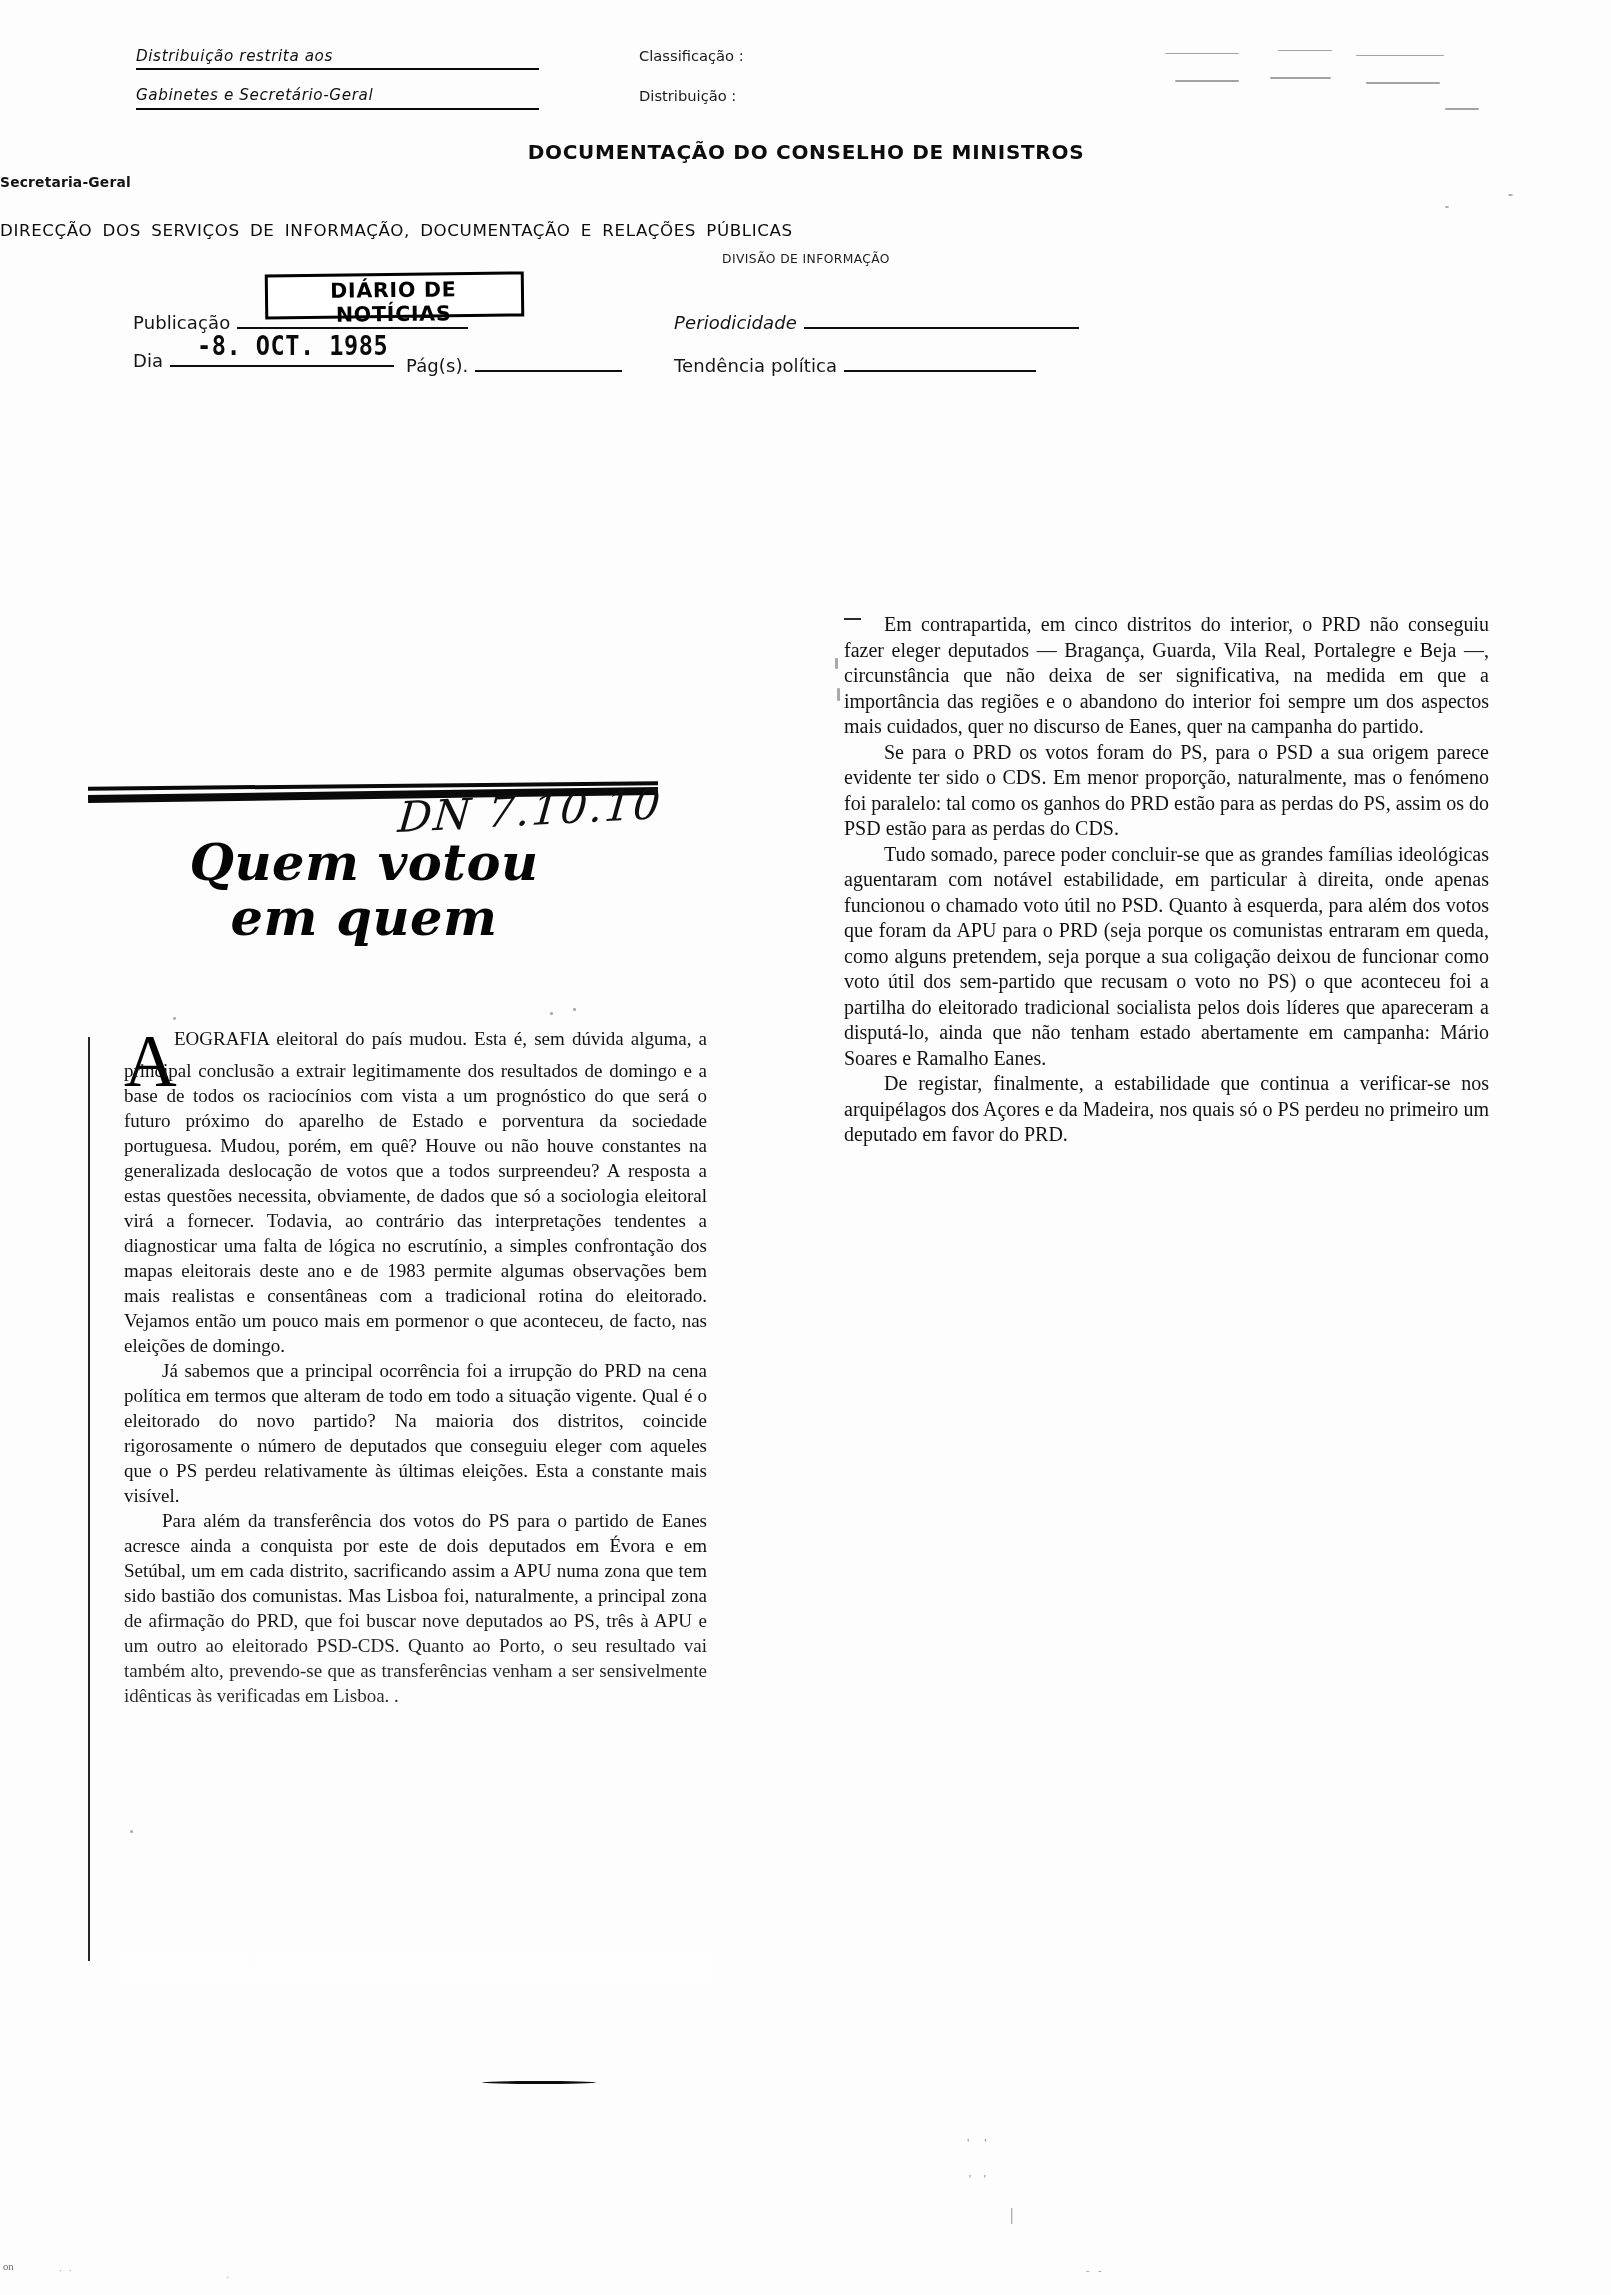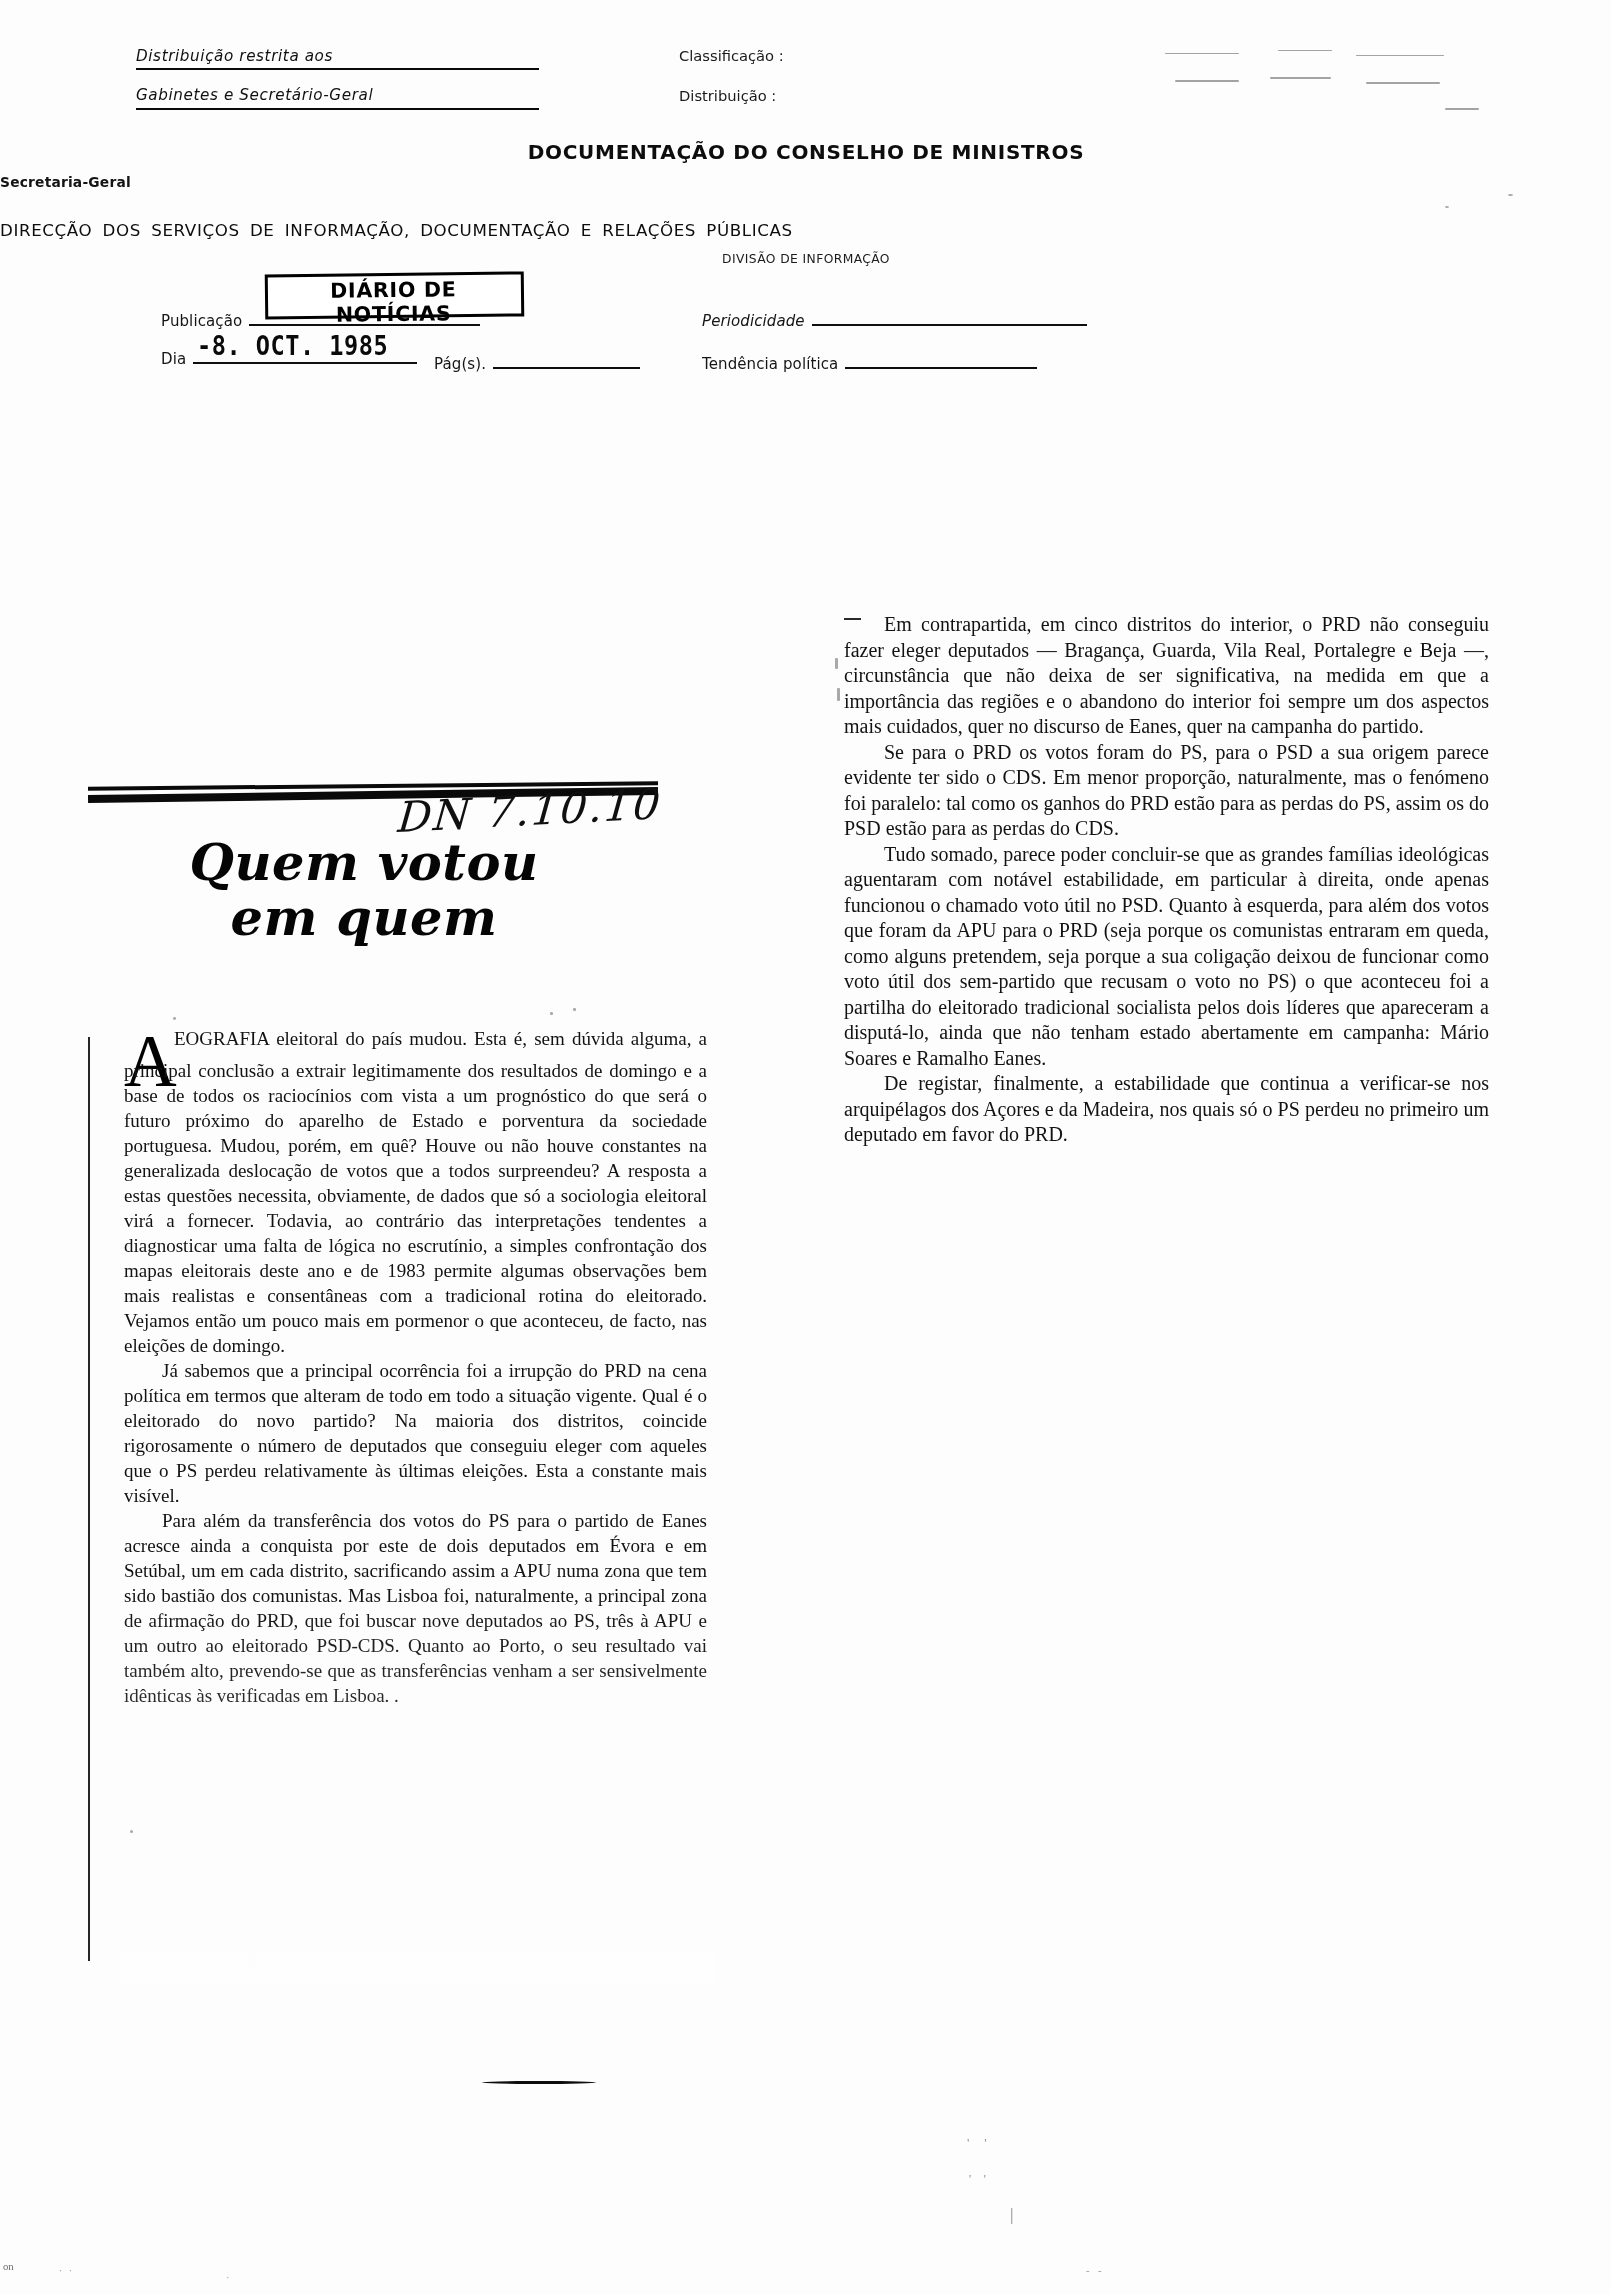--- a/index.html
+++ b/index.html
@@ -41,21 +41,21 @@
     white-space: nowrap;
   }
   .hdr-right {
     position: absolute;
     left: 639px;
     top: 47px;
     font-family: "DejaVu Sans", sans-serif;
     font-size: 14.7px;
     color: #1a1a1a;
   }
-  .hdr-right .rr { margin-bottom: 22.6px; white-space: nowrap; margin-left: 40px; }
+  .hdr-right .rr { margin-bottom: 22.6px; white-space: nowrap; }
 
   .hdr-stains {
     position: absolute;
     left: 1145px;
     top: 44px;
     width: 354px;
     height: 69px;
     opacity: .55;
   }
   .stain {
@@ -127,21 +127,21 @@
     width: 241px;
     text-align: center;
     font-family: "DejaVu Sans", sans-serif;
     font-weight: bold;
     font-size: 20.6px;
     letter-spacing: 0.7px;
     transform: rotate(-0.7deg);
   }
 
   .fld { position: absolute; font-family: "DejaVu Sans", sans-serif; color: #151515; }
-  .fld-label { font-size: 15px; letter-spacing: 0.1px; margin-left: 28px; }
+  .fld-label { font-size: 18px; letter-spacing: 0.1px; }
   .rule {
     display: inline-block;
     border-bottom: 2px solid #0f0f0f;
     vertical-align: bottom;
     margin-left: 6.9px;
     margin-bottom: 3.9px;
   }
 
   .f-public { left: 133px; top: 312px; }
   .f-period { left: 674px; top: 312px; font-style: italic; }

